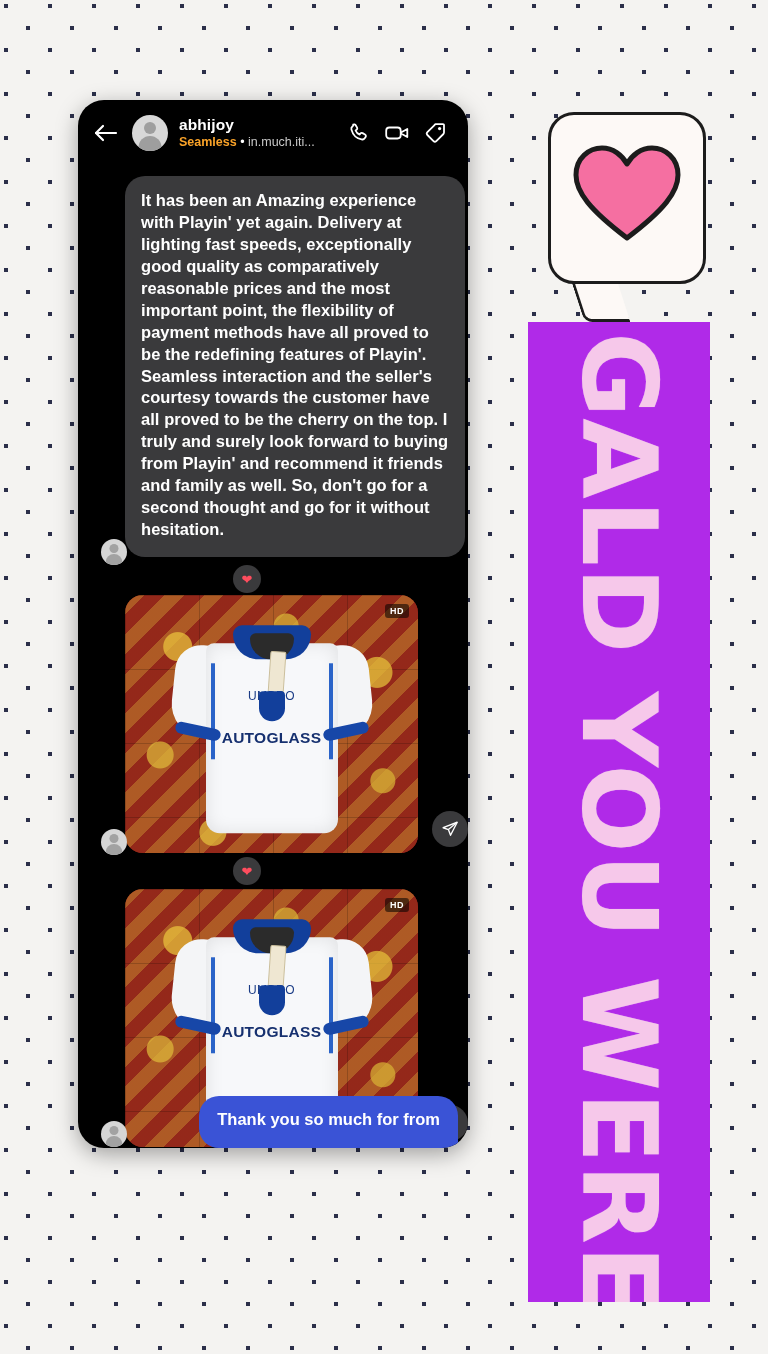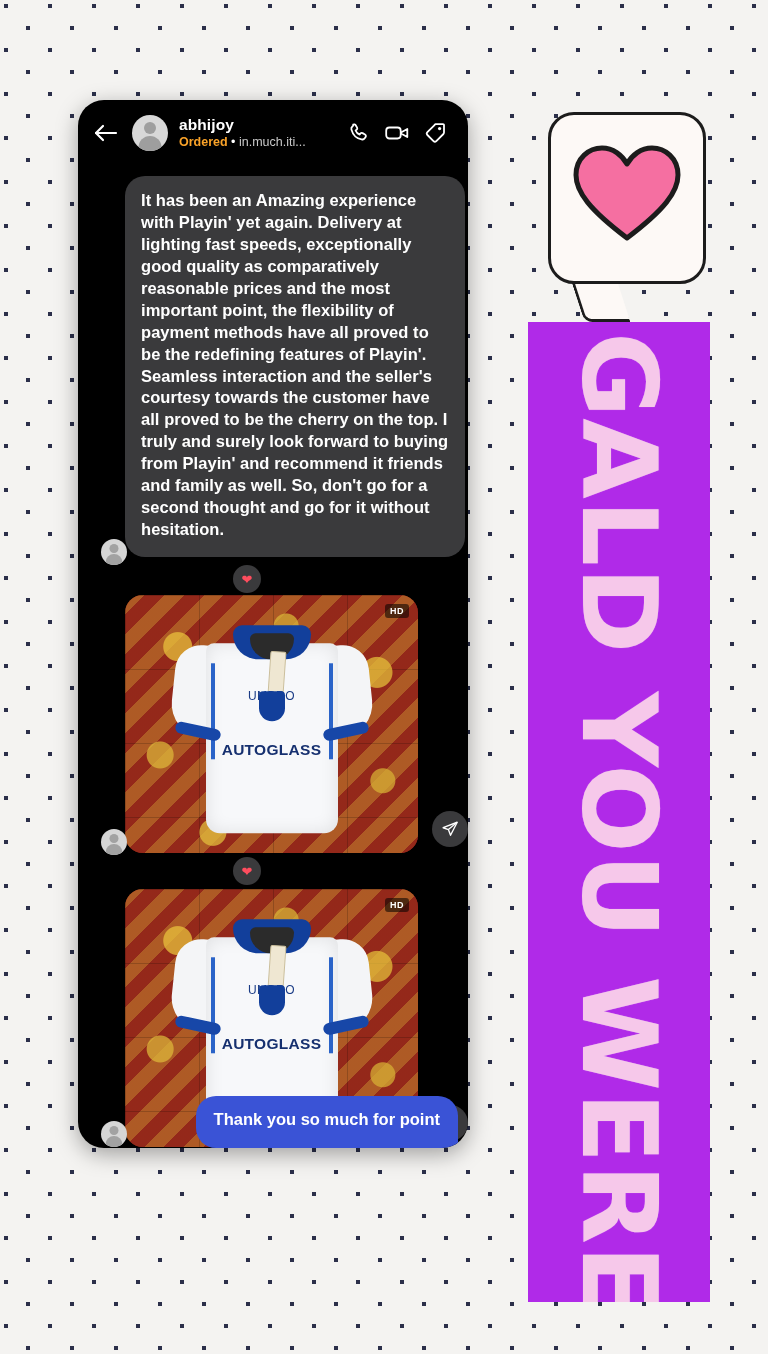--- a/index.html
+++ b/index.html
@@ -229,21 +229,21 @@
     position: absolute; left: 50%; top: 70px; transform: translateX(-50%);
     width: 26px; height: 30px;
     background: #123f9b;
     border-radius: 4px 4px 13px 13px;
   }
   .jersey .brand {
     position: absolute; left: 50%; top: 68px; transform: translateX(-50%);
     font-size: 12px; font-weight: 400; color: #1b3c86; letter-spacing: .5px;
   }
   .jersey .sponsor {
-    position: absolute; left: 50%; top: 120px; transform: translateX(-50%);
+    position: absolute; left: 50%; top: 108px; transform: translateX(-50%);
     font-size: 15.5px; font-weight: 700; color: #16306f;
     letter-spacing: .3px; white-space: nowrap;
   }
   .jersey .tag {
     position: absolute; left: 96px; top: 30px;
     width: 16px; height: 44px; background: #efe7d2;
     border: 1px solid #cbbf9c; border-radius: 2px; transform: rotate(4deg);
   }
   .hd-badge {
     position: absolute; right: 9px; top: 9px;
@@ -361,21 +361,21 @@
     </div>
 
     <div id="header-avatar">
       <div class="h-head"></div>
       <div class="h-body"></div>
     </div>
 
     <div id="header-meta">
       <div id="header-username">abhijoy</div>
       <div id="header-sub">
-        <span id="order-badge">Ordered</span><span> • </span><span id="header-handle">in.much.iti...</span>
+        <span id="order-badge">Seamless</span><span> • </span><span id="header-handle">in.much.iti...</span>
       </div>
     </div>
 
     <div class="header-action">
       <svg width="24" height="24" viewBox="0 0 24 24" aria-hidden="true">
         <path d="M6.2 3.6c.9-.6 2 -.3 2.5.6l1.4 2.4c.4.8.2 1.7-.5 2.2l-1 .7c.7 1.9 2.2 3.4 4.1 4.1l.7-1c.5-.7 1.4-.9 2.2-.5l2.4 1.4c.9.5 1.2 1.6.6 2.5l-.9 1.3c-.7 1-2 1.4-3.1 1C9.9 18.1 5.9 14.1 4.4 8.6c-.3-1.2.1-2.4 1-3.1l.8-.9z" fill="none" stroke="#ffffff" stroke-width="1.8" stroke-linejoin="round"></path>
       </svg>
     </div>
 
     <div class="header-action">
@@ -472,21 +472,21 @@
       <div class="small-avatar" style="position:absolute; left:8px; top:-26px;">
         <div class="s-head"></div>
         <div class="s-body"></div>
       </div>
       <div class="heart-reaction" style="top: 2px; left: 70px;">❤</div>
     </div>
 
   </div>
 
   <div id="outgoing-row">
-    <div id="outgoing-bubble">Thank you so much for point</div>
+    <div id="outgoing-bubble">Thank you so much for from</div>
   </div>
 
 </div>
 
 <div id="happy-sticker">
   <div id="happy-sticker-text">GALD YOU WERE HAPPY</div>
 </div>
 
 <div id="heart-sticker">
   <div id="heart-tail"></div>

